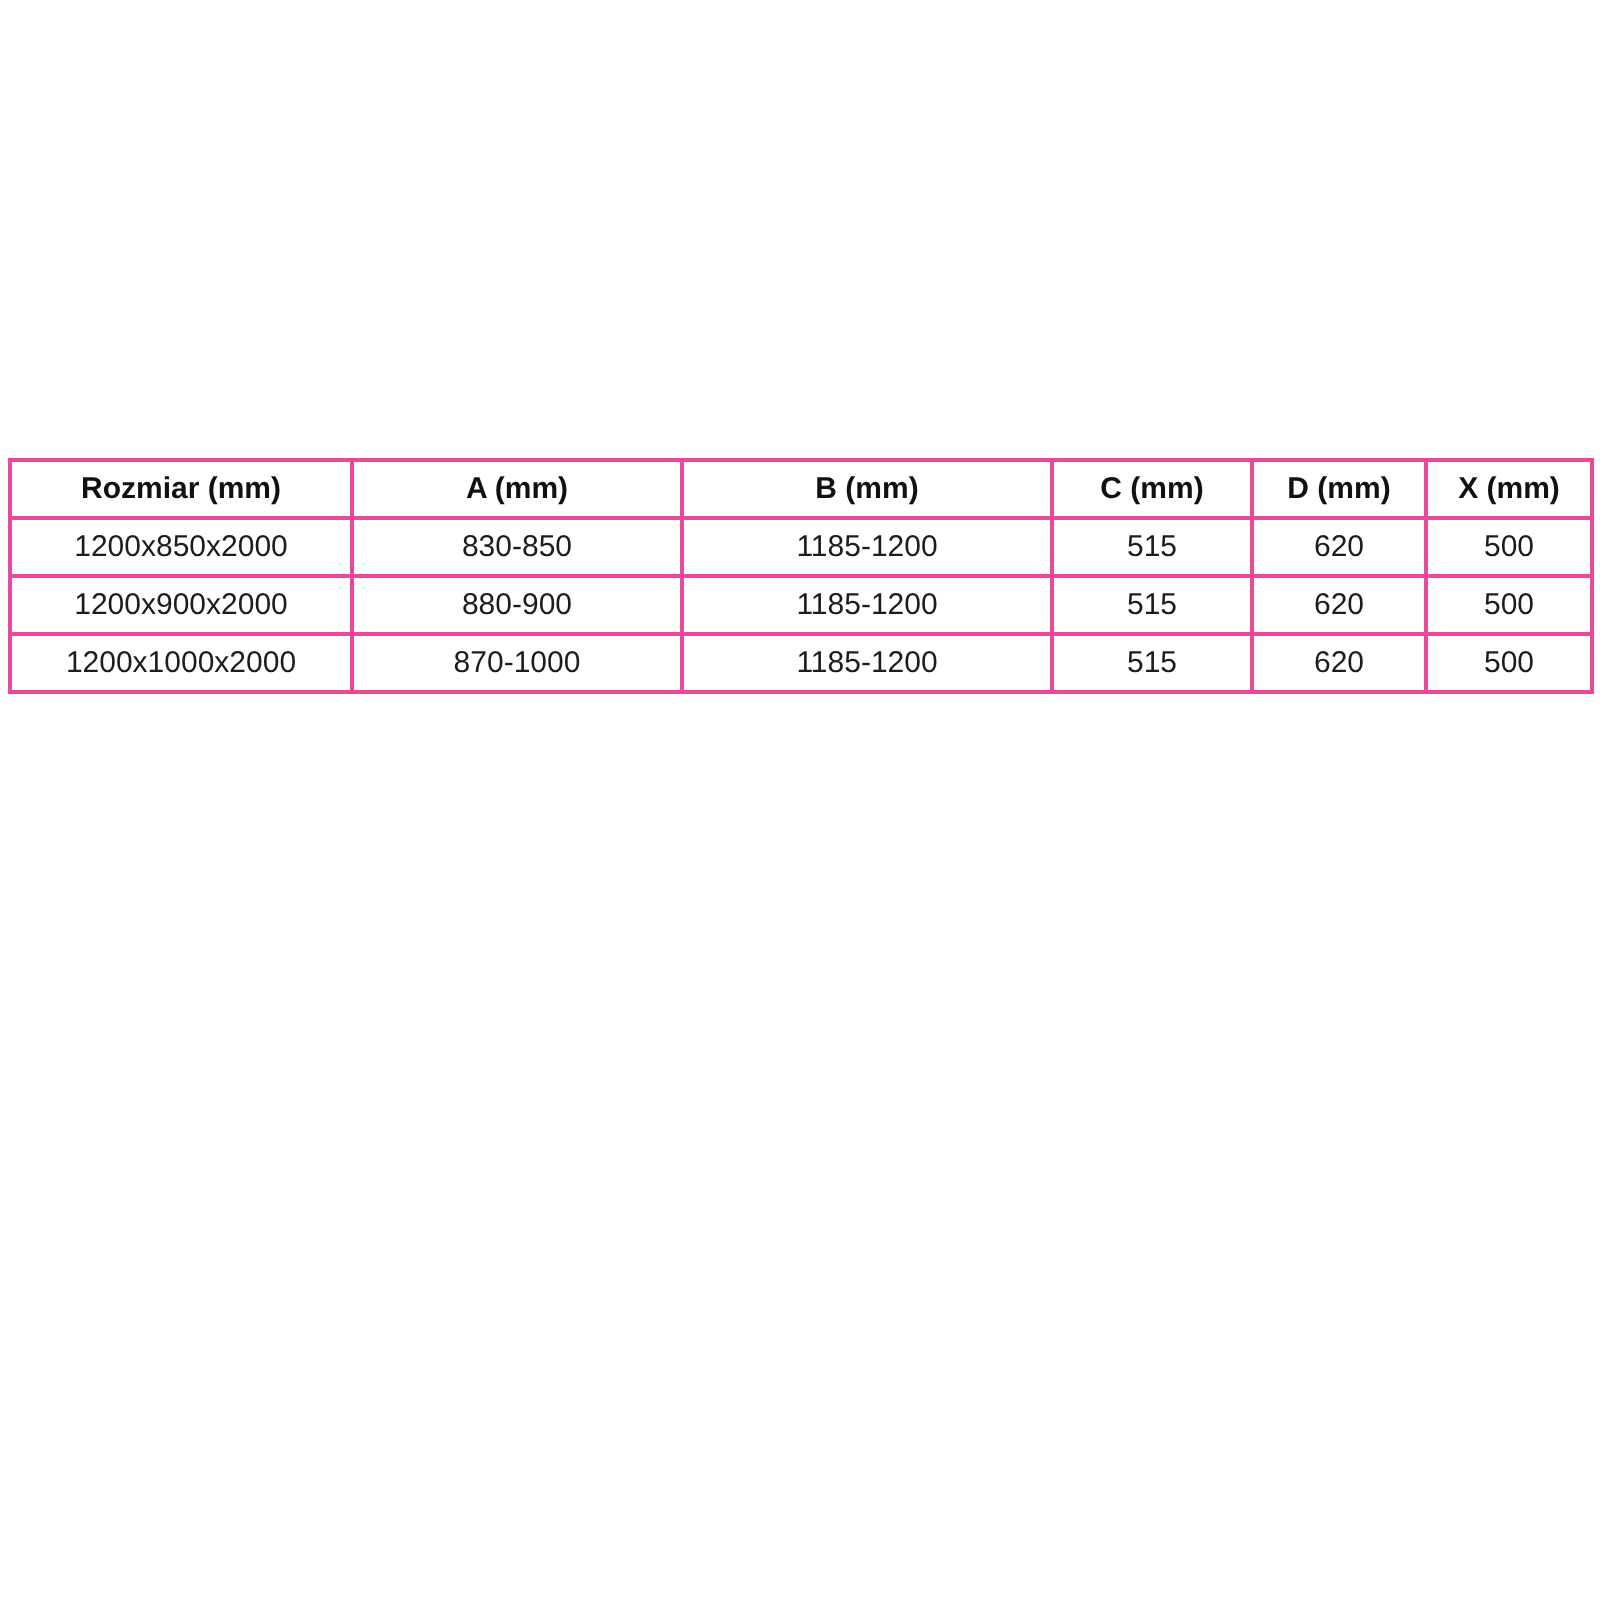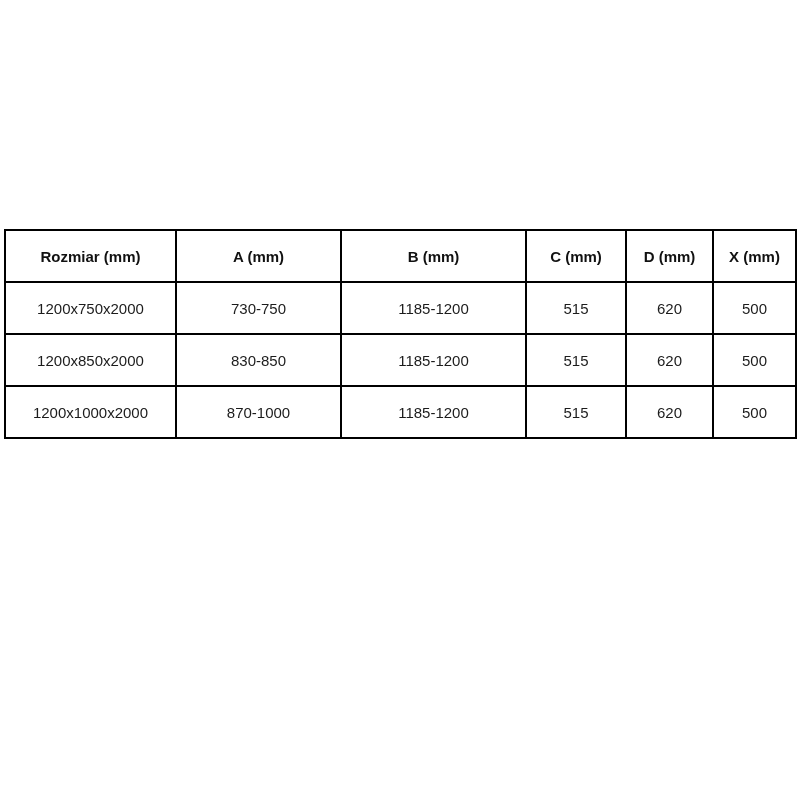--- a/index.html
+++ b/index.html
@@ -22,22 +22,22 @@
     top: 229px;
     width: 791px;
   }
   table.size-table {
     width: 100%;
     border-collapse: collapse;
     table-layout: fixed;
   }
   table.size-table th,
   table.size-table td {
-    border: 2px solid #000000;
-    height: 52px;
+    border: 2px solid #ec4899;
+    height: 29px;
     text-align: center;
     vertical-align: middle;
     font-size: 15px;
     color: #1c1c1c;
     background: #ffffff;
     padding: 0 2px;
     overflow: hidden;
     white-space: nowrap;
   }
   table.size-table th {
@@ -71,30 +71,30 @@
             <th>Rozmiar (mm)</th>
             <th>A (mm)</th>
             <th>B (mm)</th>
             <th>C (mm)</th>
             <th>D (mm)</th>
             <th>X (mm)</th>
           </tr>
       </thead>
       <tbody>
           <tr>
-            <td>1200x750x2000</td>
-            <td>730-750</td>
+            <td>1200x850x2000</td>
+            <td>830-850</td>
             <td>1185-1200</td>
             <td>515</td>
             <td>620</td>
             <td>500</td>
           </tr>
           <tr>
-            <td>1200x850x2000</td>
-            <td>830-850</td>
+            <td>1200x900x2000</td>
+            <td>880-900</td>
             <td>1185-1200</td>
             <td>515</td>
             <td>620</td>
             <td>500</td>
           </tr>
           <tr>
             <td>1200x1000x2000</td>
             <td>870-1000</td>
             <td>1185-1200</td>
             <td>515</td>

